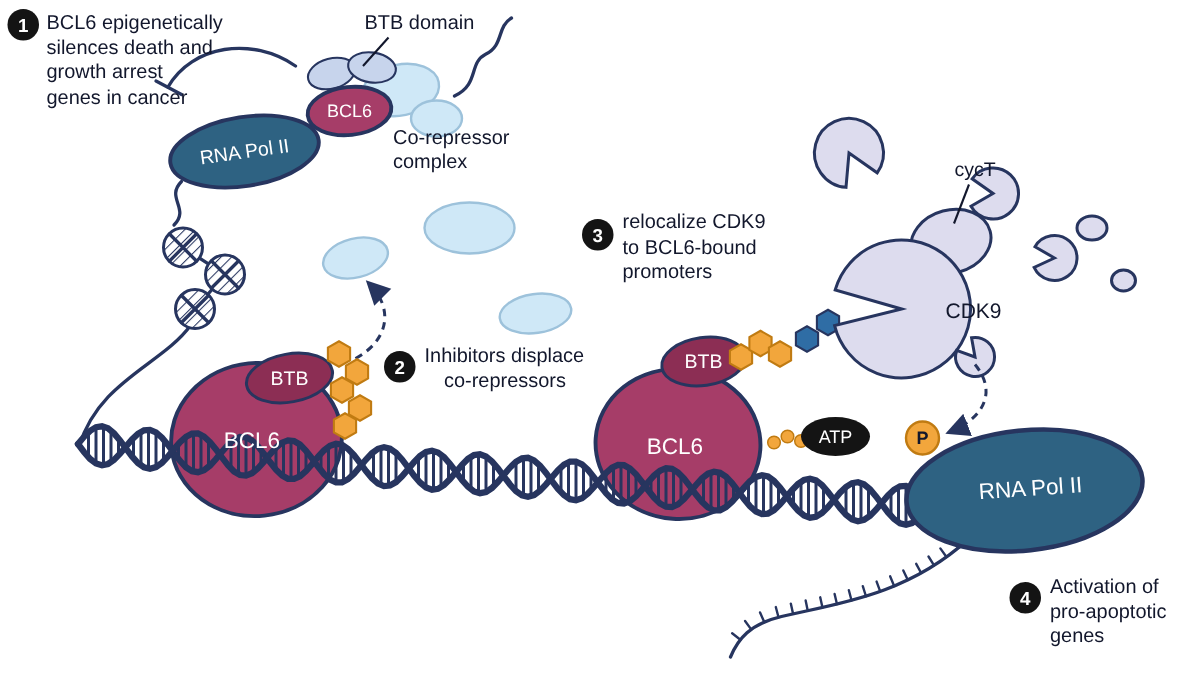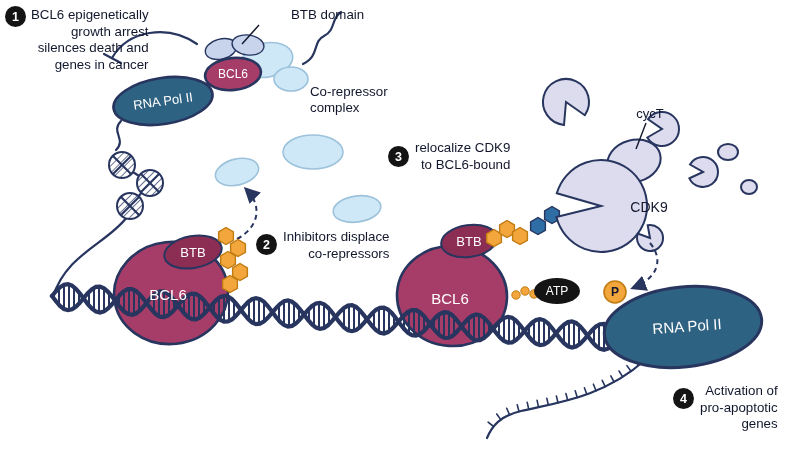--- a/index.html
+++ b/index.html
@@ -24,22 +24,22 @@
   .squiggle { fill:none; stroke:var(--navy); stroke-width:2.2; stroke-linecap:round; }
   .pointer  { stroke:var(--ink); stroke-width:1.4; }
   .inhibit  { fill:none; stroke:var(--navy); stroke-width:2.2; stroke-linecap:round; }
   .dashed-arrow { fill:none; stroke:var(--navy); stroke-width:2; stroke-dasharray:5 4; }
   .dna-strand { fill:none; stroke:var(--navy); stroke-width:4.2; stroke-linecap:round; }
   .dna-rung   { stroke:var(--navy); stroke-width:2; }
   .rna-line { fill:none; stroke:var(--navy); stroke-width:2.2; stroke-linecap:round; }
   .rna-tick { stroke:var(--navy); stroke-width:1.6; stroke-linecap:round; }
 
   
-  .lbl { position:absolute; color:var(--ink); font-size:13.3px; line-height:16px; white-space:nowrap;margin-left:48px; }
-  .step-lines { position:absolute; color:var(--ink); font-size:13.3px; line-height:16.5px; white-space:nowrap;text-align:right; }
+  .lbl { position:absolute; color:var(--ink); font-size:13.3px; line-height:16px; white-space:nowrap; }
+  .step-lines { position:absolute; color:var(--ink); font-size:13.3px; line-height:16.5px; white-space:nowrap; }
   .badge { position:absolute; width:21px; height:21px; border-radius:50%; background:var(--badge_black);
            color:#fff; font-size:12.5px; font-weight:bold; display:flex; align-items:center; justify-content:center; }
   .mol { position:absolute; transform:translate(-50%,-50%); color:#fff; white-space:nowrap; }
   .mol.dark { color:var(--ink); }
   .f12 { font-size:12px; } .f13 { font-size:13px; } .f14 { font-size:14px;margin-left:48px; } .f15 { font-size:15px; }
   .bold { font-weight:bold; }
 </style>
 </head>
 <body>
 
@@ -270,22 +270,22 @@
       <circle class="dot" cx="534" cy="294" r="4.2"></circle>
       <ellipse class="black-shape" cx="557" cy="291" rx="23" ry="13"></ellipse>
       <path class="dashed-arrow" marker-end="url(#arrowhead)" d="M 650,243 C 665,261 656,279 633,288"></path>
       <circle class="p-circle" cx="615" cy="292" r="11"></circle>
     </g>
   </svg>
 
   <div class="badge" style="left:5px; top:6px;">1</div>
   <div class="step-lines" style="left:31px; top:7px;">
     <div>BCL6 epigenetically</div>
+    <div>silences death and</div>
     <div>growth arrest</div>
-    <div>silences death and</div>
     <div>genes in cancer</div>
   </div>
 
   <div class="lbl" style="left:243px; top:7px;">BTB domain</div>
 
   <div class="mol f13" style="left:163px; top:101px; transform:translate(-50%,-50%) rotate(-8deg);">RNA Pol II</div>
   <div class="mol f12" style="left:233px; top:74px;">BCL6</div>
 
   <div class="lbl" style="left:262px; top:84px;">
     <div>Co-repressor</div>
@@ -295,20 +295,21 @@
   <div class="badge" style="left:256px; top:234px;">2</div>
   <div class="step-lines" style="left:283px; top:229px;">
     <div>Inhibitors displace</div>
     <div style="margin-left:13px;">co-repressors</div>
   </div>
 
   <div class="badge" style="left:388px; top:146px;">3</div>
   <div class="step-lines" style="left:415px; top:140px;">
     <div>relocalize CDK9</div>
     <div>to BCL6-bound</div>
+    <div>promoters</div>
   </div>
 
   <div class="mol f13" style="left:193px; top:252px;">BTB</div>
   <div class="mol f15" style="left:168px; top:294px;">BCL6</div>
 
   <div class="mol f13" style="left:469px; top:241px;">BTB</div>
   <div class="mol f15" style="left:450px; top:298px;">BCL6</div>
 
   <div class="mol dark f14" style="left:601px; top:207px;">CDK9</div>
   <div class="mol dark f13" style="left:650px; top:113px;">cycT</div>

